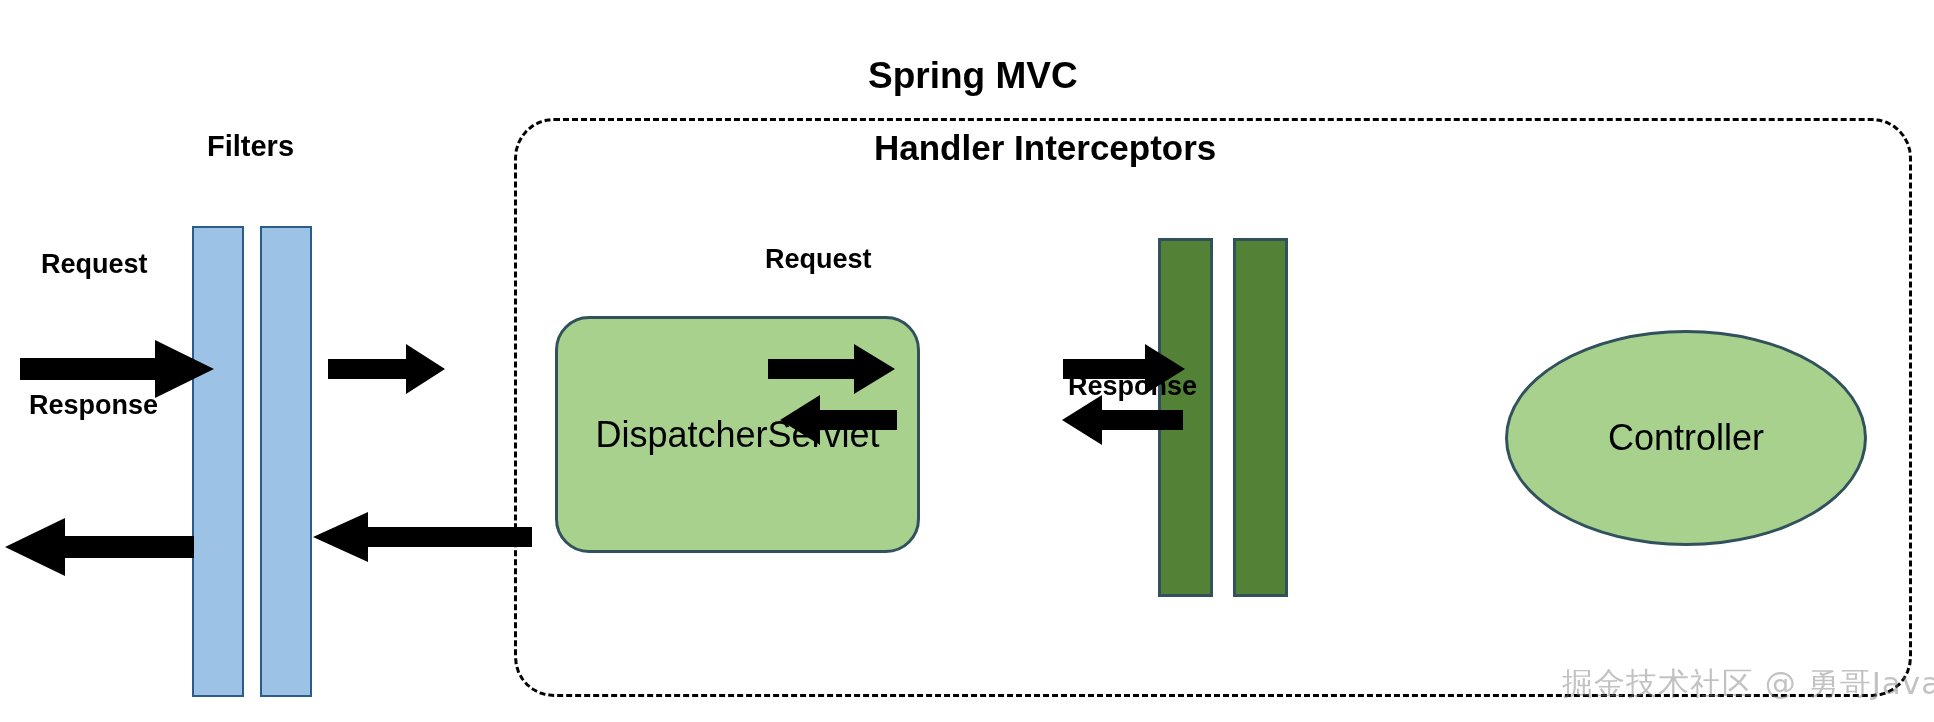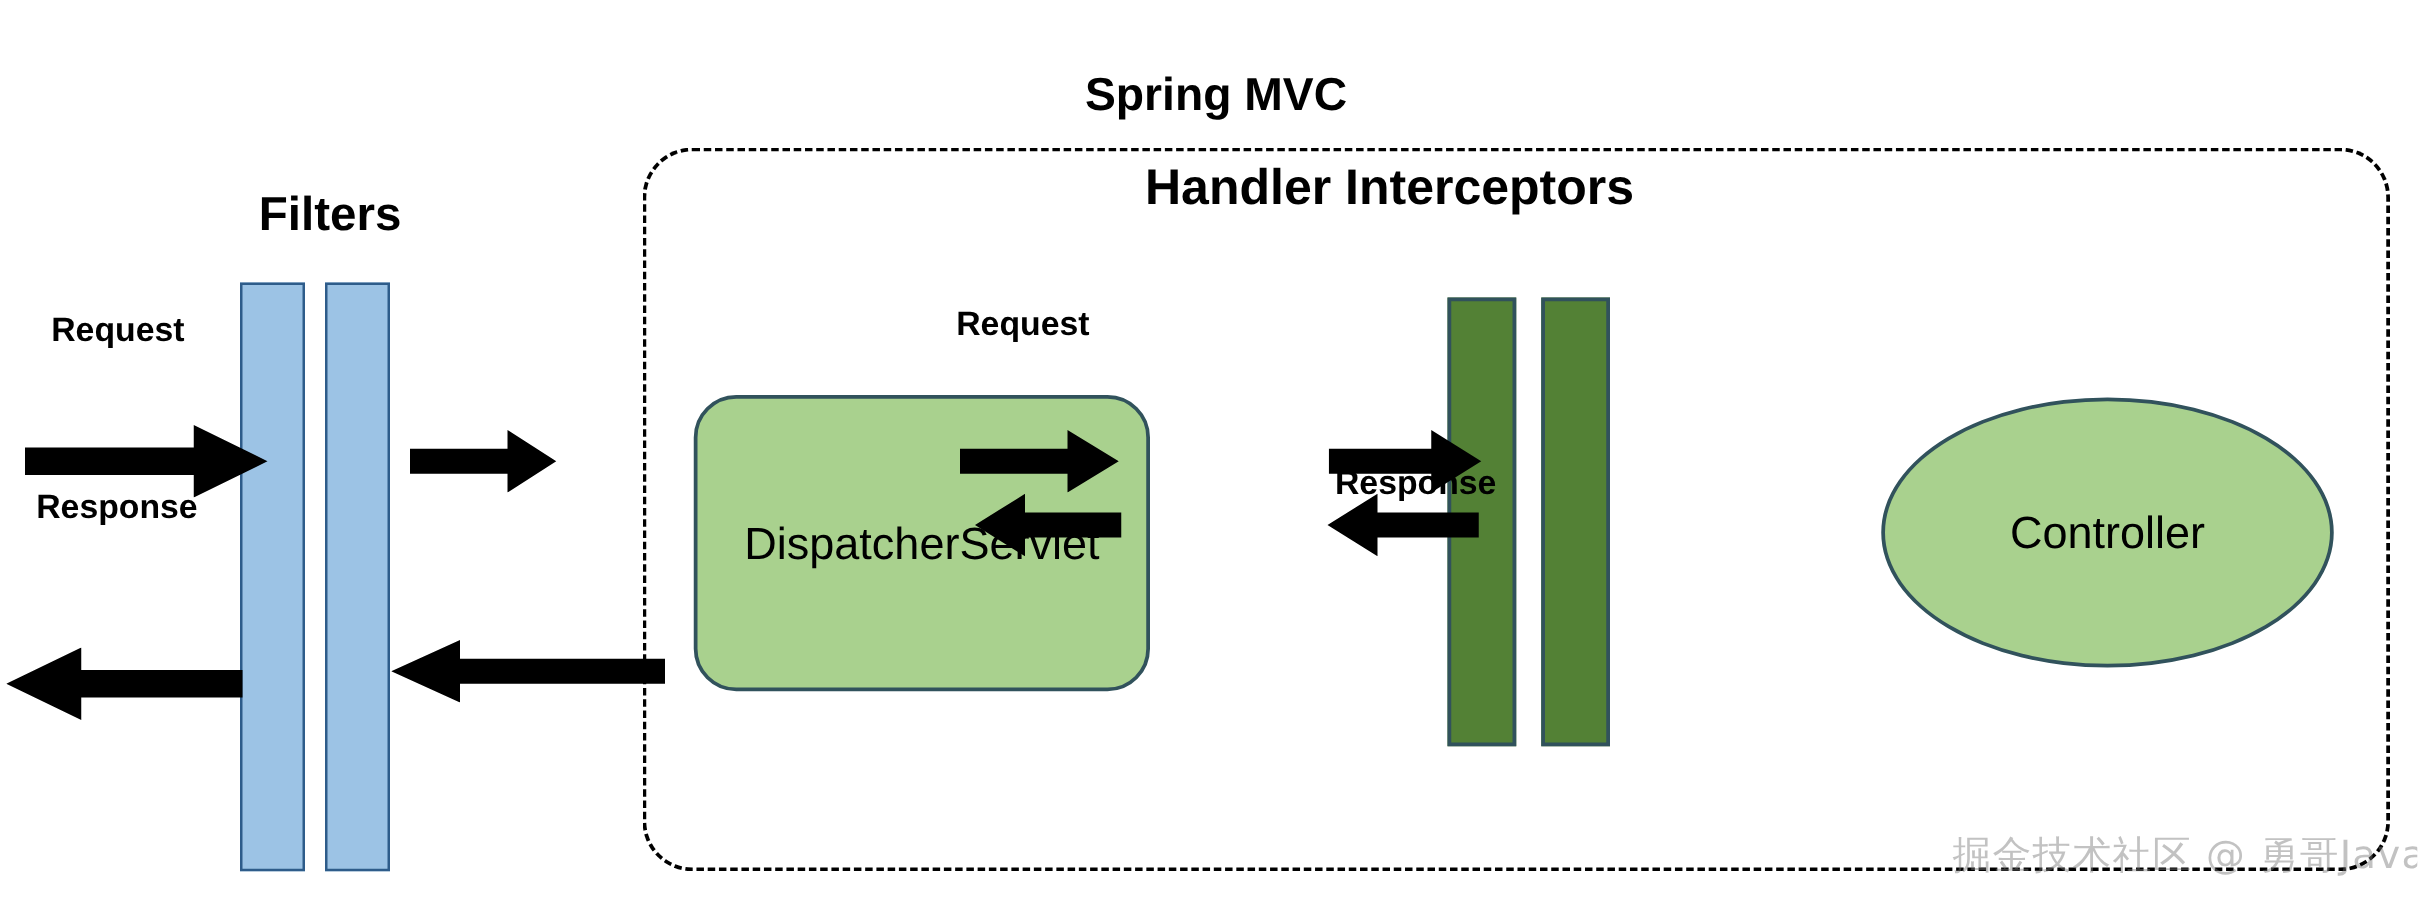--- a/index.html
+++ b/index.html
@@ -25,28 +25,27 @@
     color: #000000;
     font-weight: 700;
     line-height: 1;
   }
   .title-spring {
     font-size: 37px;
     left: 868px;
     top: 57px;
   }
   .lbl-filters {
-    font-size: 38px;
+    font-size: 29px;
     left: 207px;
     top: 132px;
-    margin-top: 21px;
   }
   .lbl-interceptors {
-    font-size: 40px;
-    left: 916px;
+    font-size: 35px;
+    left: 874px;
     top: 130px;
   }
   .lbl-flow {
     font-size: 27px;
   }
   .lbl-req-left   { left: 41px;   top: 251px; }
   .lbl-resp-left  { left: 29px;   top: 392px; }
   .lbl-req-mid    { left: 765px;  top: 246px; }
   .lbl-resp-right { left: 1068px; top: 373px; }
 
@@ -98,21 +97,21 @@
   }
   .node-rect-text {
     font-size: 36px;
     color: #000000;
   }
 
   
   .node-ellipse {
     position: absolute;
     left: 1505px;
-    top: 318px;
+    top: 330px;
     width: 362px;
     height: 216px;
     background: #a9d18e;
     border: 3px solid #31525c;
     border-radius: 50%;
     box-sizing: border-box;
     display: flex;
     align-items: center;
     justify-content: center;
   }

